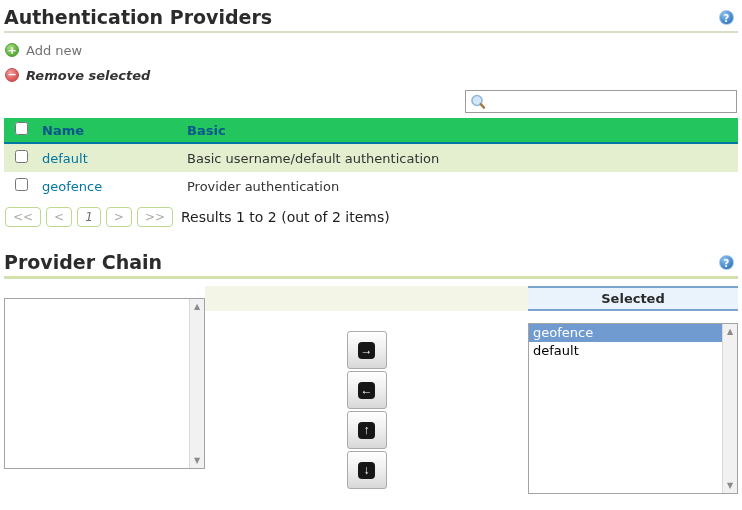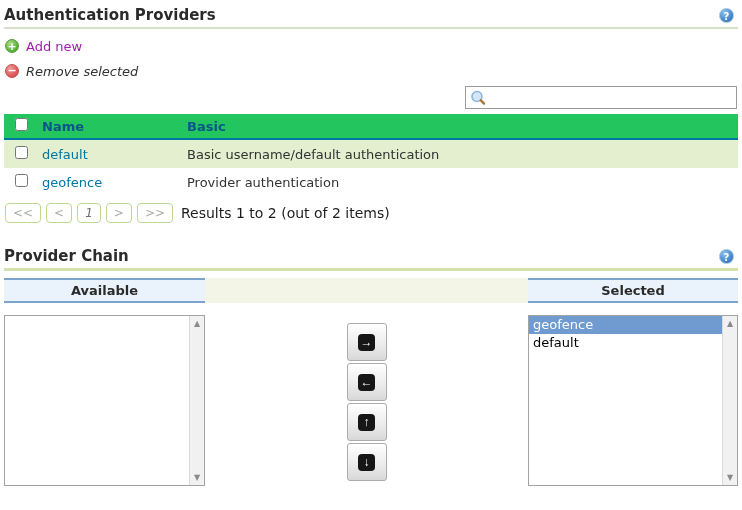--- a/index.html
+++ b/index.html
@@ -12,38 +12,38 @@
   }
   .page { padding:4px 4px 0 4px; }
 
   
   .section-header {
     display:flex; align-items:center; justify-content:space-between;
     padding:2px 4px 3px 0;
   }
   .section-header.first { border-bottom:2px solid #d8dfc8; }
   .section-header.second { border-bottom:3px solid #d3e2ad; }
-  h1 { margin:0; font-size:15px; font-weight:bold; color:#2b2b2b; }
+  h1 { margin:0; font-size:19px; font-weight:bold; color:#2b2b2b; }
   .help-icon {
     width:15px; height:15px; border-radius:50%;
     background:radial-gradient(circle at 35% 28%, #8fc3ee 0%, #4a8cd0 55%, #2a62a8 100%);
     color:#fff; font-size:10px; font-weight:bold; text-align:center; line-height:15px;
     border:1px solid #9fc2e2; cursor:pointer; flex:0 0 auto;
   }
 
   
   .action-row { display:flex; align-items:center; gap:7px; margin:9px 0 0 1px; height:16px; }
   .circle-icon {
     width:14px; height:14px; border-radius:50%;
     color:#fff; font-size:11px; font-weight:bold; text-align:center; line-height:13px; flex:0 0 auto;
   }
   .circle-icon.add { background:radial-gradient(circle at 35% 30%, #a8dd86 0%, #58ad38 70%); border:1px solid #4f9e33; }
   .circle-icon.remove { background:radial-gradient(circle at 35% 30%, #ef9d9d 0%, #d95454 70%); border:1px solid #c24e4e; line-height:12px; }
-  a.action-link { color:#a21caf; text-decoration:none; cursor:pointer; }
-  a.action-link.muted { color:#333; font-style:italic; }
+  a.action-link { color:#737373; text-decoration:none; cursor:pointer; }
+  a.action-link.muted { color:#333; font-style:italic;font-weight:bold; }
 
   
   .search-row { display:flex; justify-content:flex-end; margin:7px 1px 5px 0; }
   .search-box { position:relative; width:272px; height:23px; border:1px solid #9b9b9b; background:#fff; }
   .search-box .mag { position:absolute; left:4px; top:3px; }
   .search-input {
     border:none; outline:none; width:100%; height:100%;
     padding:2px 4px 2px 26px; font-size:13px; background:transparent;
   }
 
@@ -171,21 +171,20 @@
 
   <div class="provider-section">
     <div class="section-header second">
       <h1>Provider Chain</h1>
       <span class="help-icon">?</span>
     </div>
 
     <div class="dual">
 
       <div class="col-left">
-        <div class="col-header blue">Available</div>
         <div class="listbox">
           <div class="list-items"></div>
           <div class="vscroll">
             <span class="arr up">▲</span>
             <span class="arr down">▼</span>
           </div>
         </div>
       </div>
 
       <div class="col-mid">

